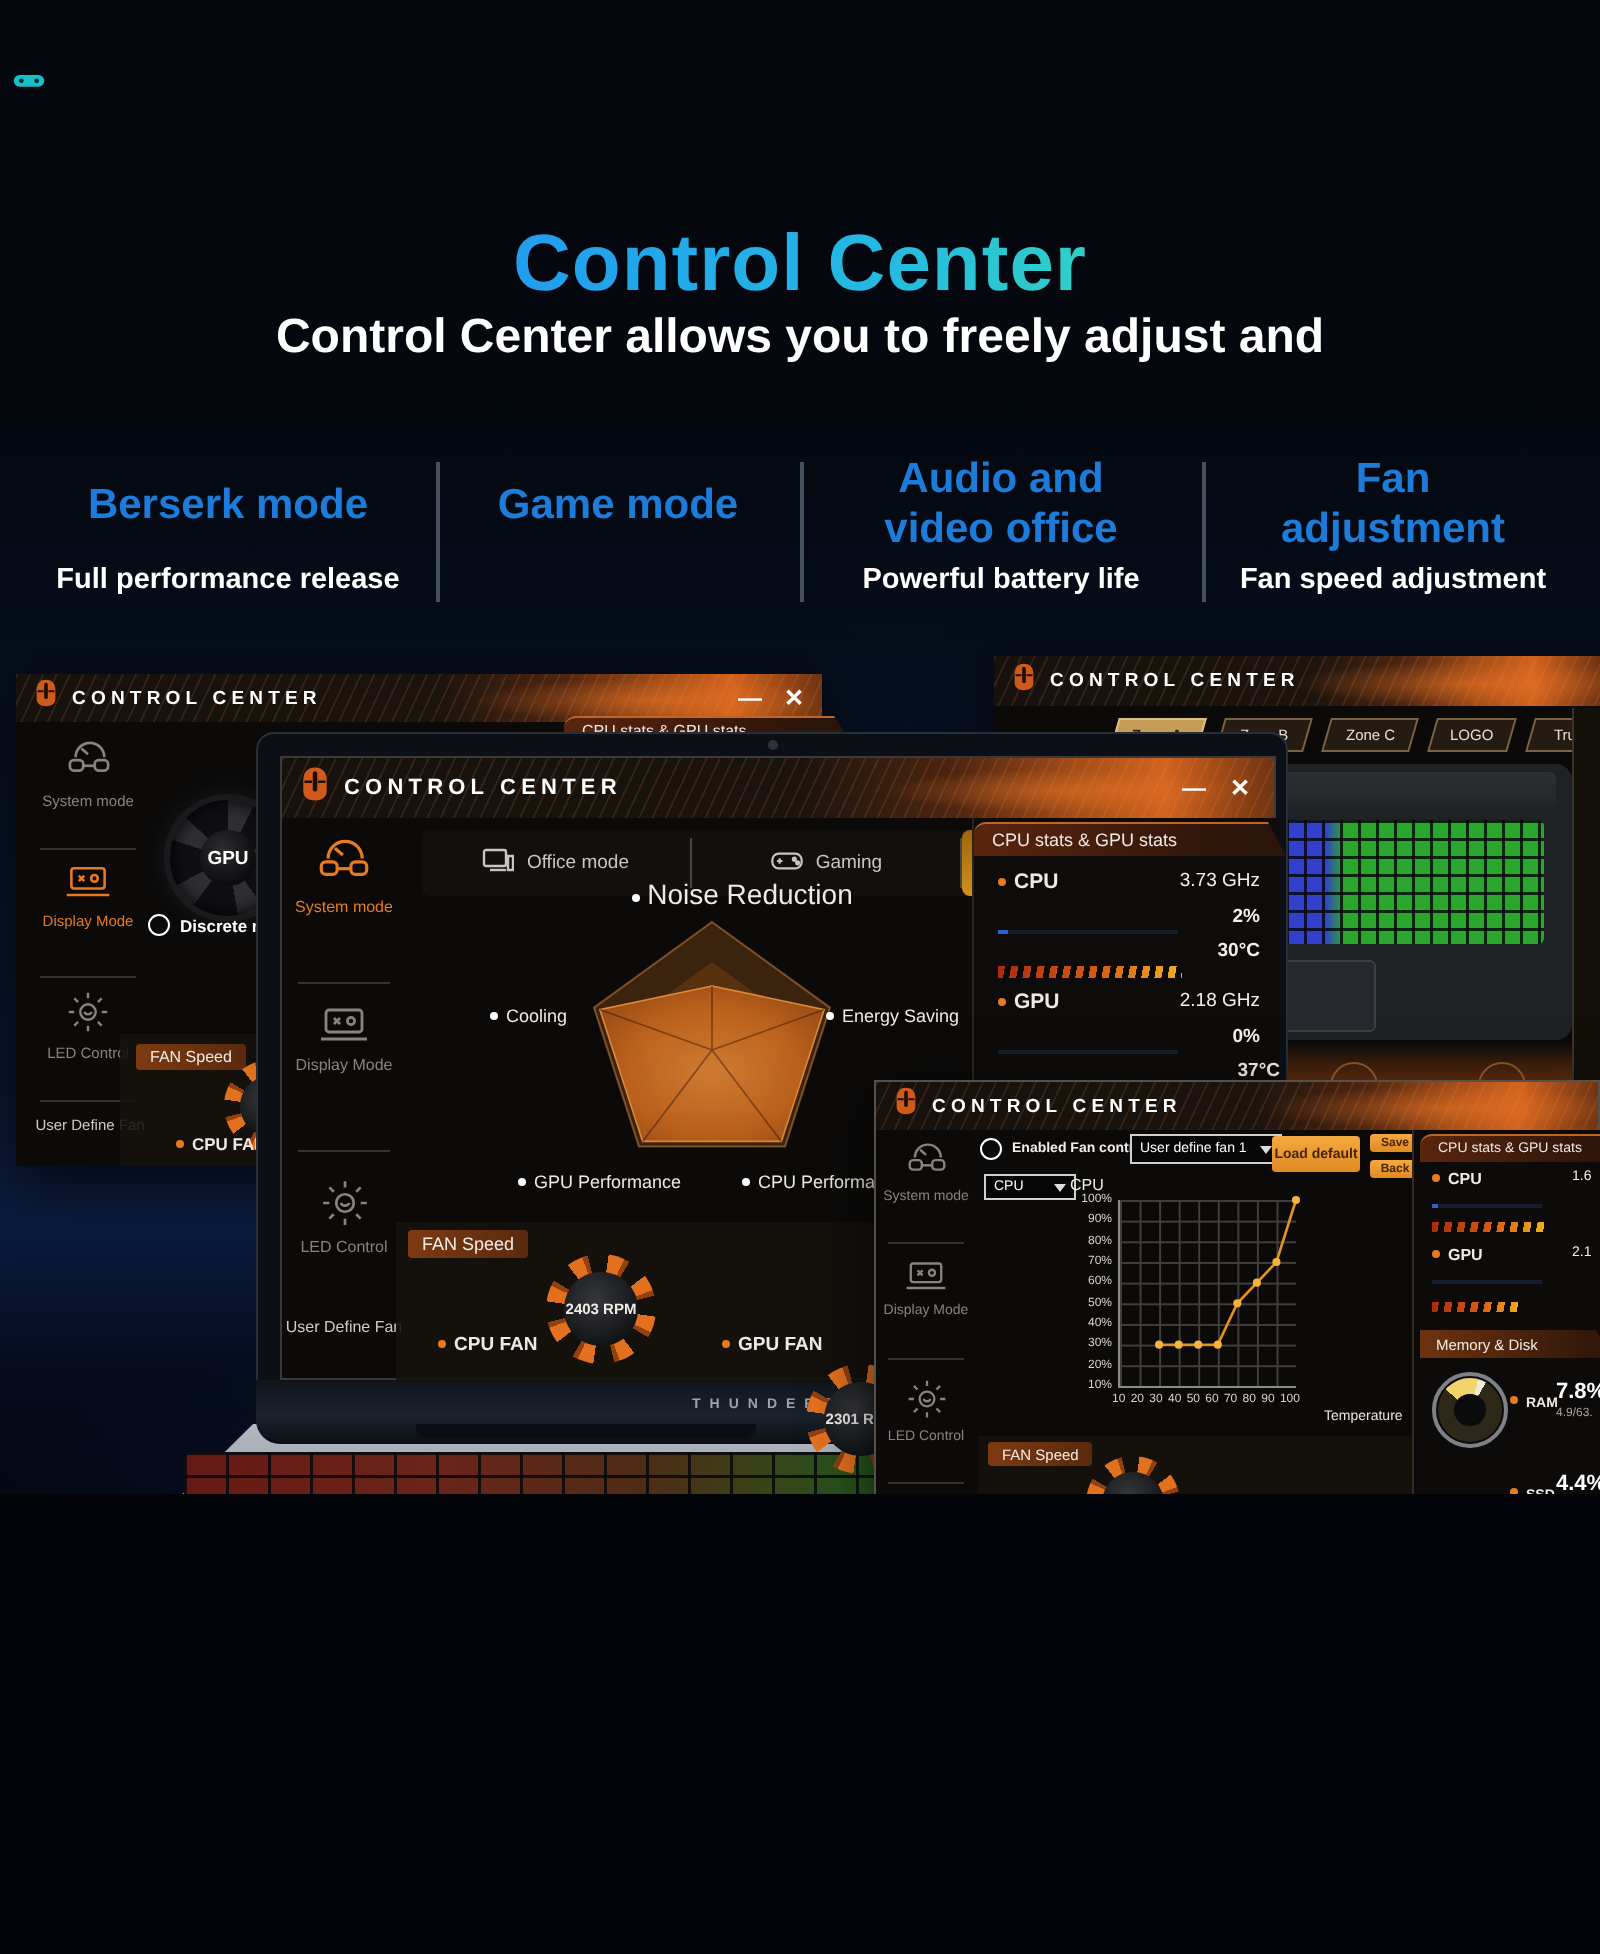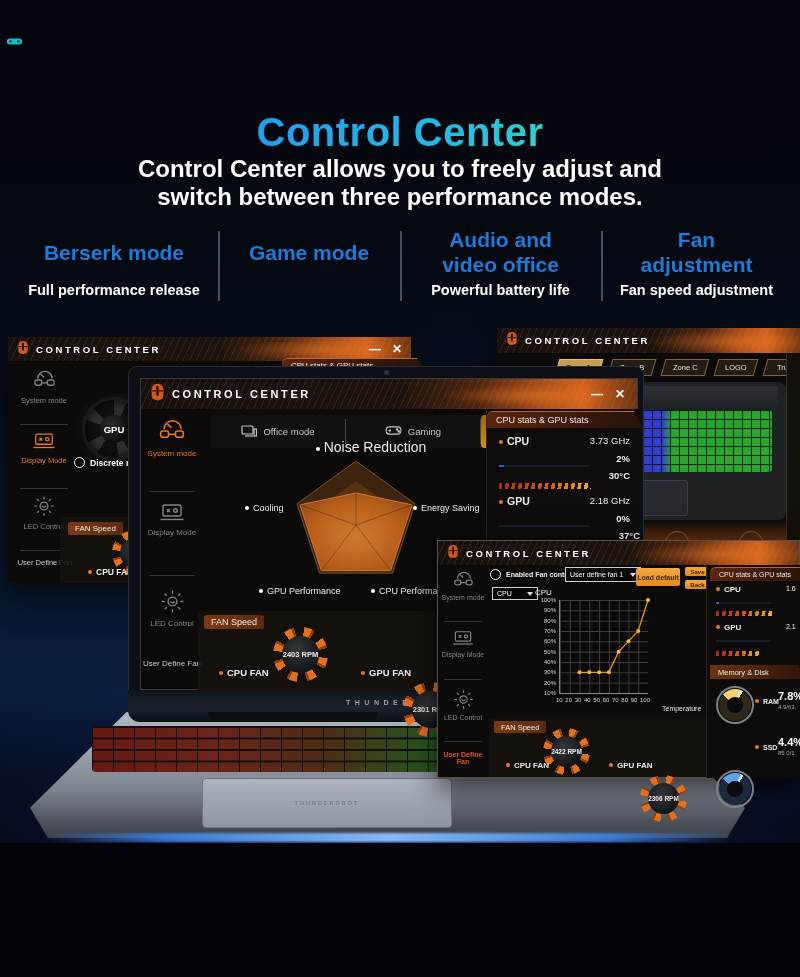--- a/index.html
+++ b/index.html
@@ -1,16 +1,16 @@
 <!DOCTYPE html>
 <html><head>
 <meta charset="utf-8">
 <style>
   html,body{margin:0;padding:0;background:#02040a;}
-  #canvas{position:relative;width:800px;height:843px;overflow:hidden;
+  #canvas{position:relative;width:800px;height:747px;overflow:hidden;
     font-family:"Liberation Sans",sans-serif;
     background:
       radial-gradient(420px 130px at 390px 800px, rgba(60,120,230,.38), transparent 70%),
       radial-gradient(700px 260px at 400px 840px, rgba(25,60,140,.35), transparent 75%),
       linear-gradient(180deg,#04070d 0%,#04080f 28%,#071022 52%,#0a1730 72%,#0a1c3e 82%,#050b1c 92%,#030610 100%);}
   .abs{position:absolute;}
   
   .main-title{left:0;right:0;top:110px;text-align:center;font-size:40px;font-weight:bold;
     background:linear-gradient(90deg,#1f8ef5 20%,#25b9e2 55%,#3ce4ae 80%);
     -webkit-background-clip:text;background-clip:text;color:transparent;letter-spacing:.5px;}
@@ -119,21 +119,20 @@
     <svg viewBox="0 0 20 14" width="17" height="12">
         <rect x="1" y="4" width="18" height="7" rx="3.5" fill="#17c0c9"></rect>
         <circle cx="5.5" cy="7.5" r="1.4" fill="#052a2e"></circle>
         <circle cx="14.5" cy="7.5" r="1.4" fill="#052a2e"></circle>
       </svg>
   </div>
 
   <div class="abs main-title">Control Center</div>
   <div class="abs subtitle">
     <div>Control Center allows you to freely adjust and</div>
-    <div>switch between three performance modes.</div>
   </div>
 
   <div class="abs feature" style="left:10px;width:208px;">
     <div class="f-title">
         <span>Berserk mode</span>
       </div>
     <div class="f-desc">
         <div>Full performance release</div>
       </div>
   </div>

